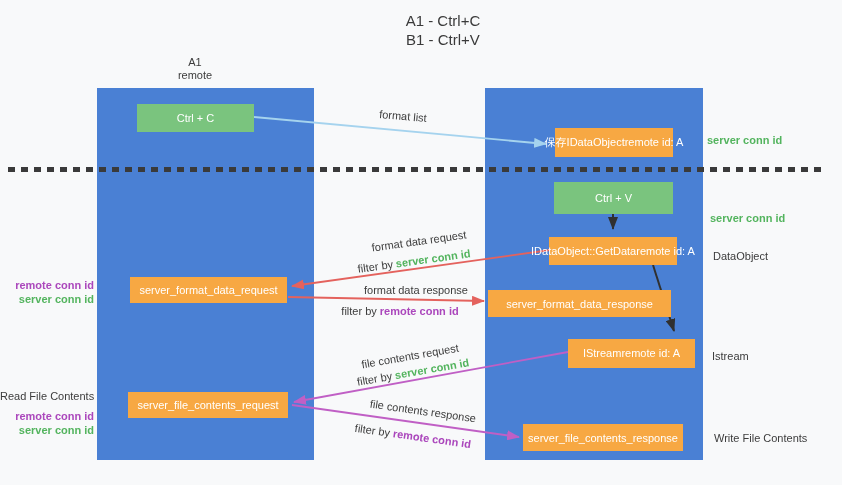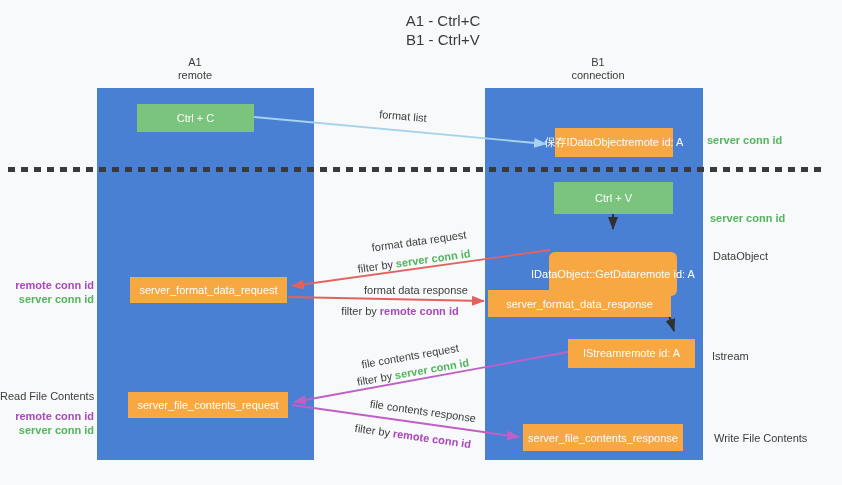--- a/index.html
+++ b/index.html
@@ -47,24 +47,20 @@
 
   <div class="title">
     <div>A1 - Ctrl+C</div>
     <div>B1 - Ctrl+V</div>
   </div>
 
   <div class="lane-header" style="left:135px;">
     <div>A1</div>
     <div>remote</div>
   </div>
-  <div class="lane-header" style="left:538px;">
-    <div>B1</div>
-    <div>connection</div>
-  </div>
 
   <div class="lane" style="left:97px; width:217px;"></div>
   <div class="lane" style="left:485px; width:218px;"></div>
 
   <div class="divider"></div>
 
   <svg class="arrows" width="842" height="485" viewBox="0 0 842 485">
     <defs>
       <marker id="m-blue" markerUnits="userSpaceOnUse" markerWidth="13" markerHeight="10" refX="12" refY="5" orient="auto">
         <path d="M0,0 L13,5 L0,10 z" fill="#a5d3ee"></path>
@@ -90,21 +86,21 @@
 
   <div class="node green" style="left:137px; top:104px; width:117px; height:28px;">Ctrl + C</div>
 
   <div class="node orange two" style="left:555px; top:128px; width:118px; height:29px;">
     <div>保存IDataObject</div>
     <div>remote id: A</div>
   </div>
 
   <div class="node green" style="left:554px; top:182px; width:119px; height:32px;">Ctrl + V</div>
 
-  <div class="node orange two" style="left:549px; top:252px; width:128px; height:44px;border-radius:6px;">
+  <div class="node orange two" style="left:549px; top:237px; width:128px; height:28px;">
     <div>IDataObject::GetData</div>
     <div>remote id: A</div>
   </div>
 
   <div class="node orange" style="left:130px; top:277px; width:157px; height:26px;">server_format_data_request</div>
 
   <div class="node orange" style="left:488px; top:290px; width:183px; height:27px;">server_format_data_response</div>
 
   <div class="node orange two" style="left:568px; top:339px; width:127px; height:29px;">
     <div>IStream</div>

